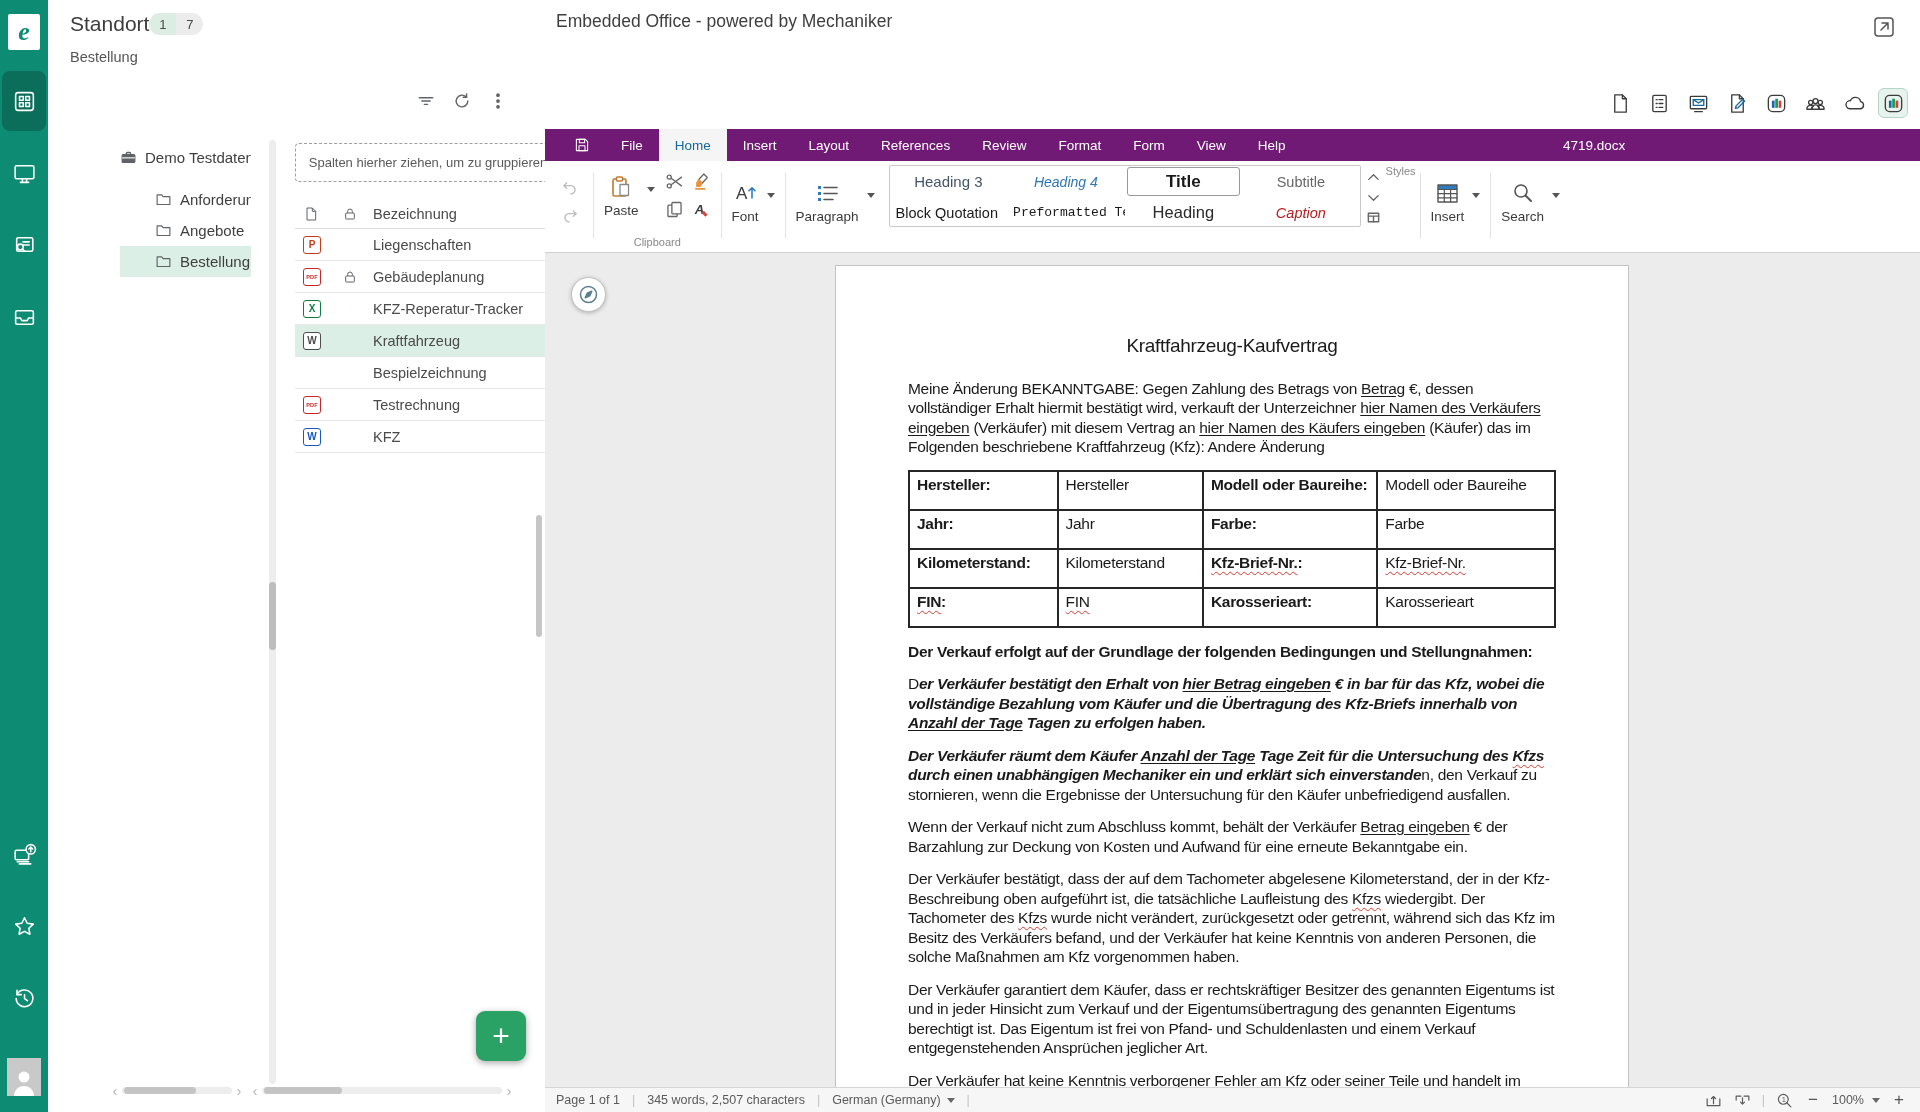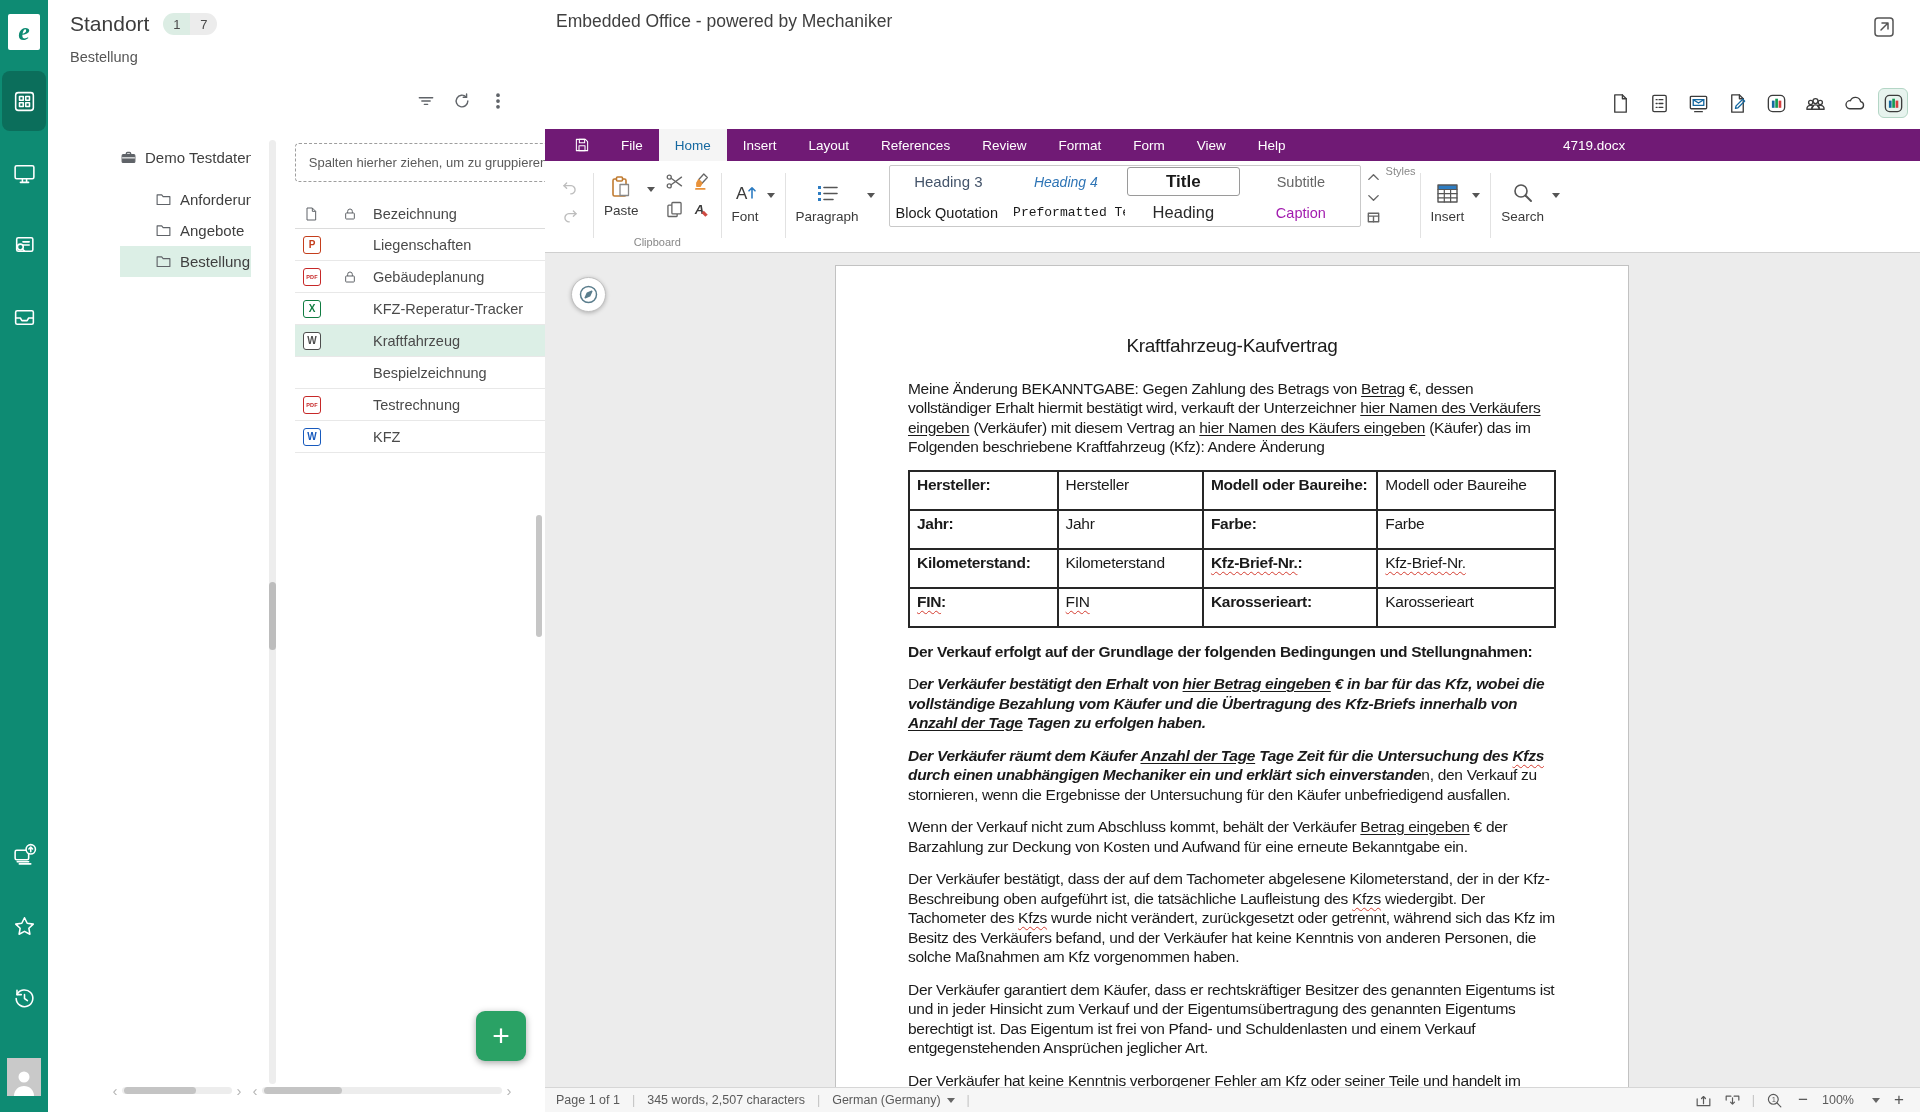--- a/index.html
+++ b/index.html
@@ -22,21 +22,21 @@
                   stroke-linecap:round; stroke-linejoin:round; }
   .rail-spacer { flex:1; }
   .rail-bottom { display:flex; flex-direction:column; align-items:center; gap:47px; margin-bottom:16px; }
   .rail-bottom svg { width:25px; height:25px; stroke:#fff; fill:none; stroke-width:1.5;
                      stroke-linecap:round; stroke-linejoin:round; }
   .avatar { width:34px; height:38px; background:#c9c9c9; display:flex; align-items:flex-end; justify-content:center; }
   .avatar svg { width:26px; height:30px; fill:#fff; stroke:none; }
 
   
   .panel { position:absolute; left:48px; top:0; width:487px; height:1112px; background:#fff; }
-  .panel-title-row { position:absolute; left:22px; top:12px; display:flex; align-items:center; gap:14px; }
+  .panel-title-row { position:absolute; left:22px; top:12px; display:flex; align-items:center; }
   .panel-title { font-size:21px; color:#3c3c3c; }
   .badges { display:flex; }
   .badge { min-width:27px; height:22px; padding:0 8px; font-size:13px; color:#4a4a4a;
            display:flex; align-items:center; justify-content:center; }
   .badge.green { background:#dcede4; border-radius:11px 0 0 11px; }
   .badge.grey  { background:#ececec; border-radius:0 11px 11px 0; }
   .panel-subtitle { position:absolute; left:22px; top:49px; font-size:14.5px; color:#555; }
   .panel-actions { position:absolute; right:26px; top:90px; display:flex; gap:14px; }
   .panel-actions .pabtn { width:22px; height:22px; display:flex; align-items:center; justify-content:center; cursor:pointer; }
   .panel-actions svg { width:20px; height:20px; stroke:#5f6368; fill:none; stroke-width:1.7; stroke-linecap:round; }
@@ -144,21 +144,21 @@
   .style-cell { display:flex; align-items:center; justify-content:center; white-space:nowrap;
                 overflow:hidden; cursor:pointer; padding:0 6px; }
   .st-h3 { font-size:15px; color:#44546a; }
   .st-h4 { font-size:14px; font-style:italic; color:#2e74b5; }
   .st-title { font-size:17px; font-weight:bold; color:#1a1a1a; border:1px solid #9a9a9a; border-radius:3px;
               margin:1px 2px; align-self:stretch; }
   .st-sub { font-size:14.5px; color:#666; }
   .st-bq { font-size:14.5px; color:#1a1a1a; justify-content:flex-start; }
   .st-pre { font-size:13px; color:#1a1a1a; font-family:"Liberation Mono", monospace; justify-content:flex-start; }
   .st-head { font-size:16.5px; color:#2a2a2a; }
-  .st-cap { font-size:14.5px; color:#a21caf; }
+  .st-cap { font-size:14.5px; font-style:italic; color:#b91c1c; }
   .styles-side { display:flex; flex-direction:column; justify-content:flex-start; margin:2px 2px 0 3px; }
   .styles-side .sbtn { height:20px; width:20px; }
   .styles-side svg { width:15px; height:15px; }
 
   
   .canvas { position:absolute; left:0; top:253px; width:1375px; height:834px; background:#ececec; overflow:hidden; }
   .compass { position:absolute; left:26px; top:24px; width:35px; height:35px; border-radius:50%;
              background:#fff; border:1px solid #c0c0c0; box-shadow:0 1px 4px rgba(0,0,0,.25);
              display:flex; align-items:center; justify-content:center; cursor:pointer; }
   .compass svg { width:21px; height:21px; stroke:#5a7d8c; fill:none; stroke-width:1.5; stroke-linejoin:round; }
@@ -179,21 +179,21 @@
   
   .statusbar { position:absolute; left:0; top:1087px; width:1375px; height:25px; background:#f6f6f6;
                border-top:1px solid #d6d6d6; display:flex; align-items:center; font-size:12.5px; color:#5a5a5a; }
   .sb-left { display:flex; align-items:center; gap:12px; margin-left:11px; }
   .sb-sep { color:#c4c4c4; }
   .sb-lang { display:flex; align-items:center; gap:6px; cursor:pointer; }
   .sb-caret { width:0; height:0; border-left:4px solid transparent; border-right:4px solid transparent;
               border-top:5px solid #666; }
   .sb-right { margin-left:auto; display:flex; align-items:center; gap:10px; margin-right:12px; }
   .sb-right .sbtn svg { width:19px; height:19px; stroke:#5a5a5a; }
-  .sb-zoom { display:flex; align-items:center; gap:18px; cursor:pointer; }
+  .sb-zoom { display:flex; align-items:center; gap:8px; cursor:pointer; }
   .sb-pm { font-size:17px; color:#555; width:18px; text-align:center; cursor:pointer; }
 </style>
 </head>
 <body>
 
 <div class="app">
 
   <aside class="rail">
     <div class="logo">e</div>
     <div class="rail-btn first active">

